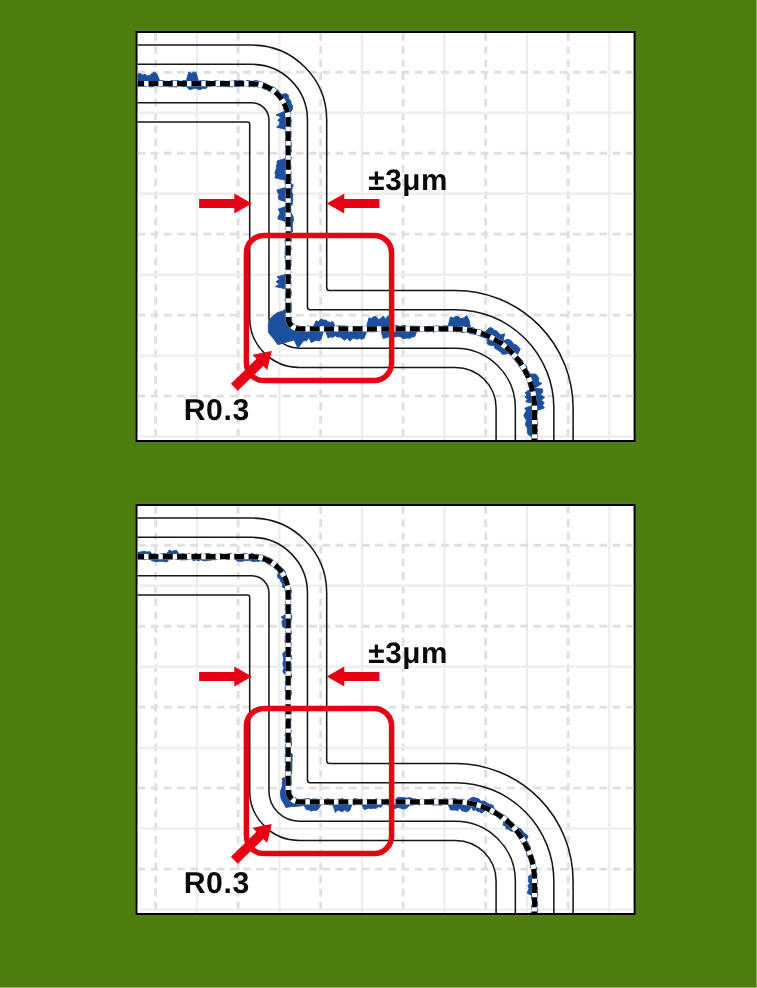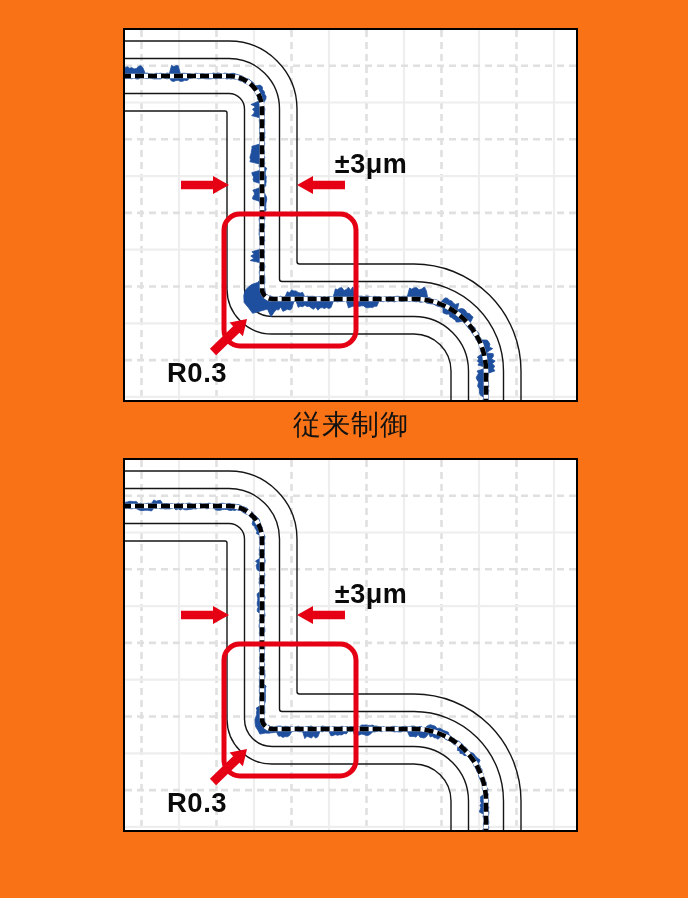--- a/index.html
+++ b/index.html
@@ -1,16 +1,16 @@
 <!DOCTYPE html>
 <html><head>
 <meta charset="utf-8">
 <style>
   html,body{margin:0;padding:0;background:#ffffff;}
-  .page{position:relative;width:688px;height:898px;background:#f97316;overflow:hidden;
+  .page{position:relative;width:688px;height:898px;background:#4d7c0f;overflow:hidden;
         font-family:"Liberation Sans","DejaVu Sans",sans-serif;}
   .panel{position:absolute;left:123px;width:456px;}
   .panel.p0{top:28px;}
   .panel.p1{top:458px;}
   .plotbox{width:451px;height:370px;border:2.5px solid #000;background:#ffffff;}
   .plotbox svg{display:block;}
   .caption{width:456px;text-align:center;color:#121212;font-size:28px;letter-spacing:1px;}
   .p0 .caption{margin-top:4px;}
   .p1 .caption{margin-top:11px;}
 </style>
@@ -57,21 +57,20 @@
           <g>
             <polygon points="56,150.8 88,150.8 88,146 104,155 88,164 88,159.2 56,159.2" fill="#e60014"></polygon>
             <polygon points="220,150.8 188,150.8 188,146 172,155 188,164 188,159.2 220,159.2" fill="#e60014"></polygon>
             <rect x="99" y="184" width="132" height="132" rx="16" ry="16" fill="none" stroke="#e60014" stroke-width="5"></rect>
             <polygon points="91.1,325.2 114.4,302.7 117.9,306.3 122.0,289.0 104.6,292.6 108.1,296.2 84.9,318.8" fill="#e60014"></polygon>
             <text x="246" y="143" text-anchor="middle" font-size="27" font-weight="600" letter-spacing="0.5" fill="#0a0a0a">±3μm</text>
             <text x="42" y="352" font-size="27.5" font-weight="600" letter-spacing="0.5" fill="#0a0a0a">R0.3</text>
           </g>
         </svg>
     </div>
-    <div class="caption">従来制御</div>
   </div>
 
   <div class="panel p1">
     <div class="plotbox">
       <svg id="plot1" width="451" height="370" viewBox="0 0 451 370">
           <g>
             <line x1="16.5" y1="0" x2="16.5" y2="370" stroke="#e0e0e0" stroke-width="2.6" stroke-dasharray="7 5"></line>
             <line x1="54" y1="0" x2="54" y2="370" stroke="#eeeeee" stroke-width="2.2" stroke-dasharray="none"></line>
             <line x1="91.5" y1="0" x2="91.5" y2="370" stroke="#e0e0e0" stroke-width="2.6" stroke-dasharray="7 5"></line>
             <line x1="129" y1="0" x2="129" y2="370" stroke="#eeeeee" stroke-width="2.2" stroke-dasharray="none"></line>

